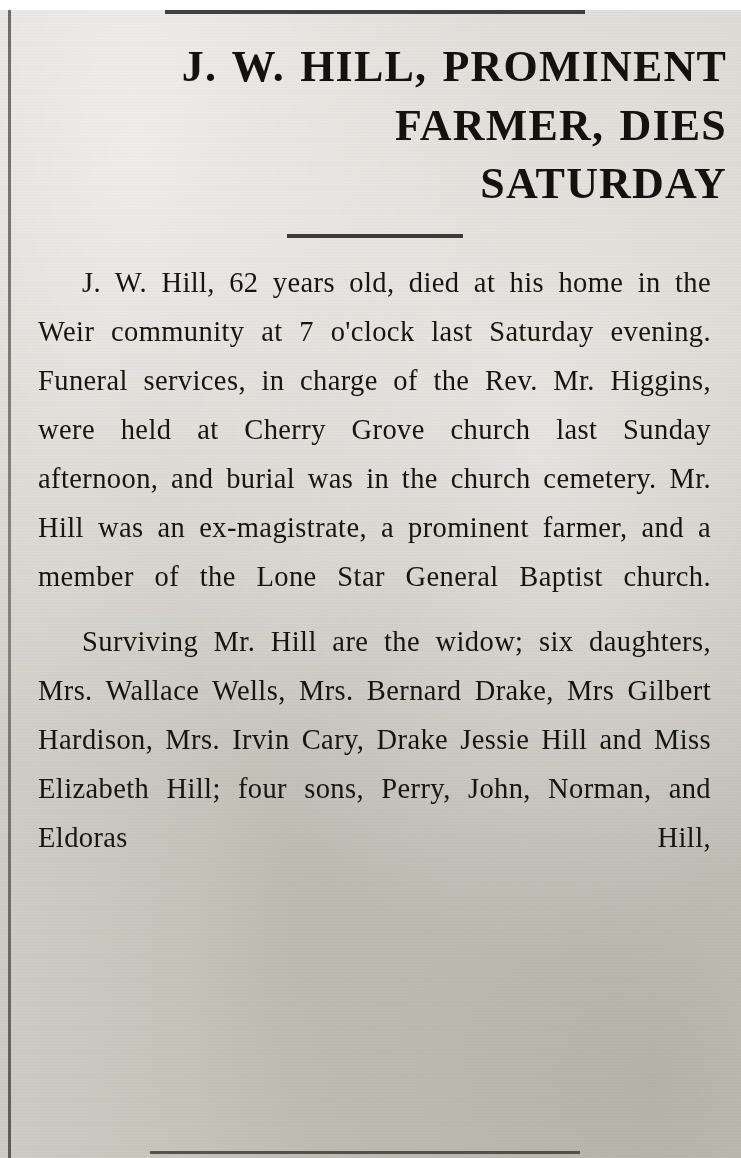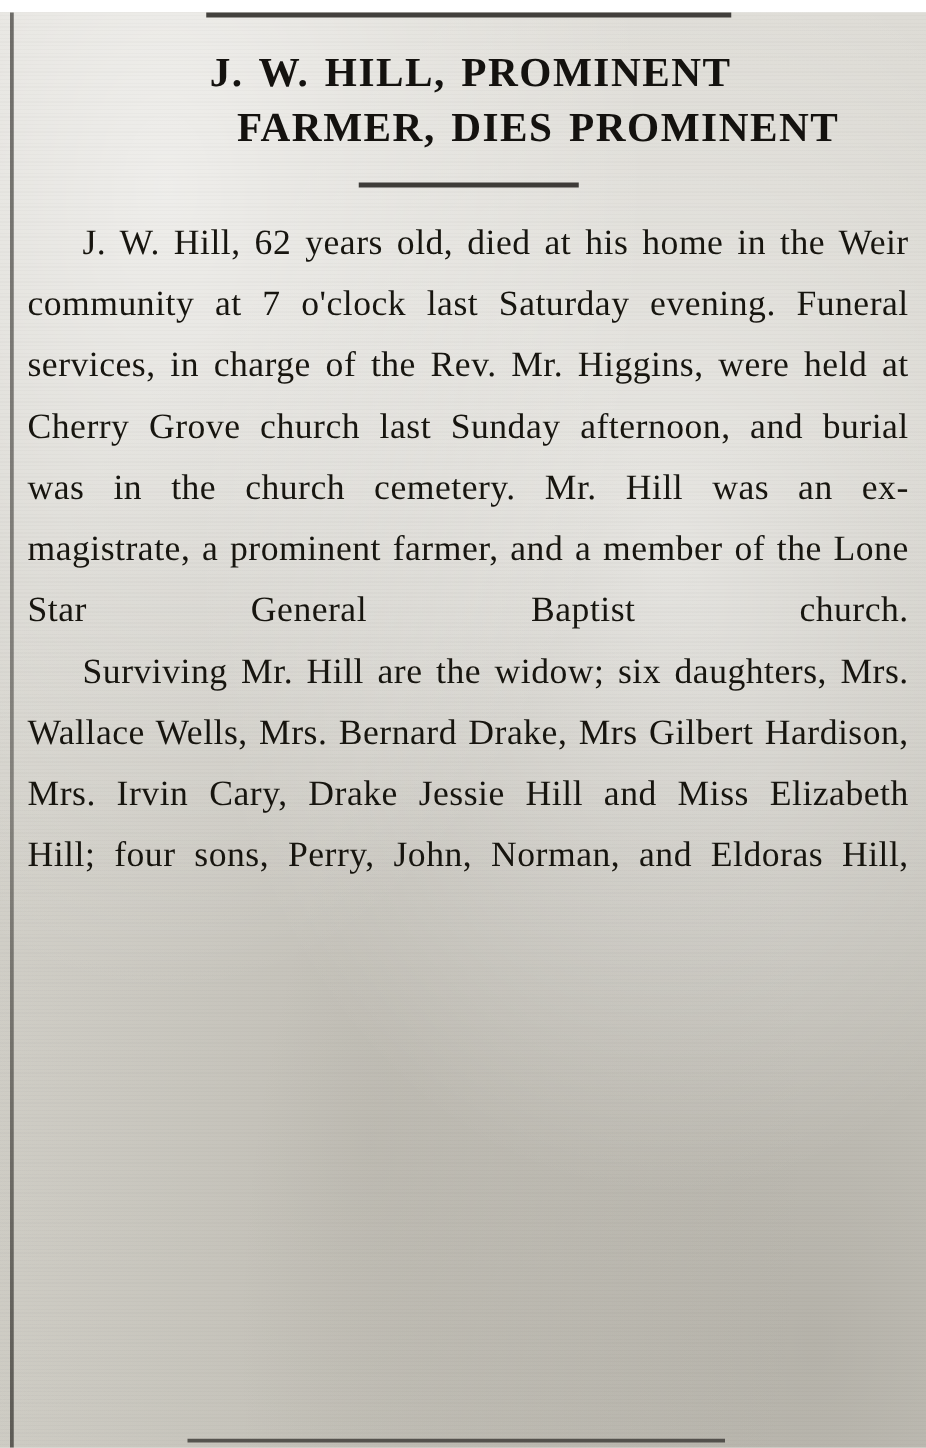--- a/index.html
+++ b/index.html
@@ -45,25 +45,25 @@
     position: relative;
     margin: 10px auto 0 auto;
     width: 420px;
     height: 4px;
     background: #2b2926;
     opacity: 0.88;
   }
 
   .headline {
     margin: 24px 0 0 0;
-    text-align: center;
+    text-align: right;
     color: #14120f;
     font-family: "Liberation Serif", serif;
     font-weight: bold;
-    font-size: 33px;
+    font-size: 44px;
     line-height: 1.33;
     letter-spacing: 1.2px;
     word-spacing: 3px;
   }
   .headline .line1 { display: block; padding-left: 4px; }
   .headline .line2 { display: block; padding-left: 112px; }
 
   .rule-mid {
     margin: 20px auto 0 auto;
     width: 176px;
@@ -77,21 +77,21 @@
     color: #17150f;
     font-family: "Liberation Serif", serif;
     font-size: 28.5px;
     line-height: 49px;
     text-align: justify;
     letter-spacing: 0.4px;
     word-spacing: 1.5px;
     -webkit-font-smoothing: none;
   }
   .body-text p {
-    margin: 0;
+    margin: 16px;
     text-indent: 44px;
     text-align: justify;
     text-align-last: justify;
   }
   .body-text p.last {
     text-align-last: justify;
   }
 
   .rule-bottom {
     position: absolute;
@@ -117,21 +117,21 @@
 <body>
 
 <div class="clipping">
 
   <div class="column-rule"></div>
 
   <div class="rule-top"></div>
 
   <h1 class="headline">
     <span class="line1">J. W. HILL, PROMINENT</span>
-    <span class="line2">FARMER, DIES PROMINENT</span>
+    <span class="line2">FARMER, DIES SATURDAY</span>
   </h1>
 
   <div class="rule-mid"></div>
 
   <div class="body-text">
     <p>J. W. Hill, 62 years old, died at his home in the Weir community at 7 o'clock last Saturday evening. Funeral services, in charge of the Rev. Mr. Higgins, were held at Cherry Grove church last Sunday afternoon, and burial was in the church cemetery. Mr. Hill was an ex-magistrate, a prominent farmer, and a member of the Lone Star General Baptist church.</p>
     <p class="last">Surviving Mr. Hill are the widow; six daughters, Mrs. Wallace Wells, Mrs. Bernard Drake, Mrs Gilbert Hardison, Mrs. Irvin Cary, Drake Jessie Hill and Miss Elizabeth Hill; four sons, Perry, John, Norman, and Eldoras Hill,</p>
   </div>
 
   <div class="rule-bottom"></div>

